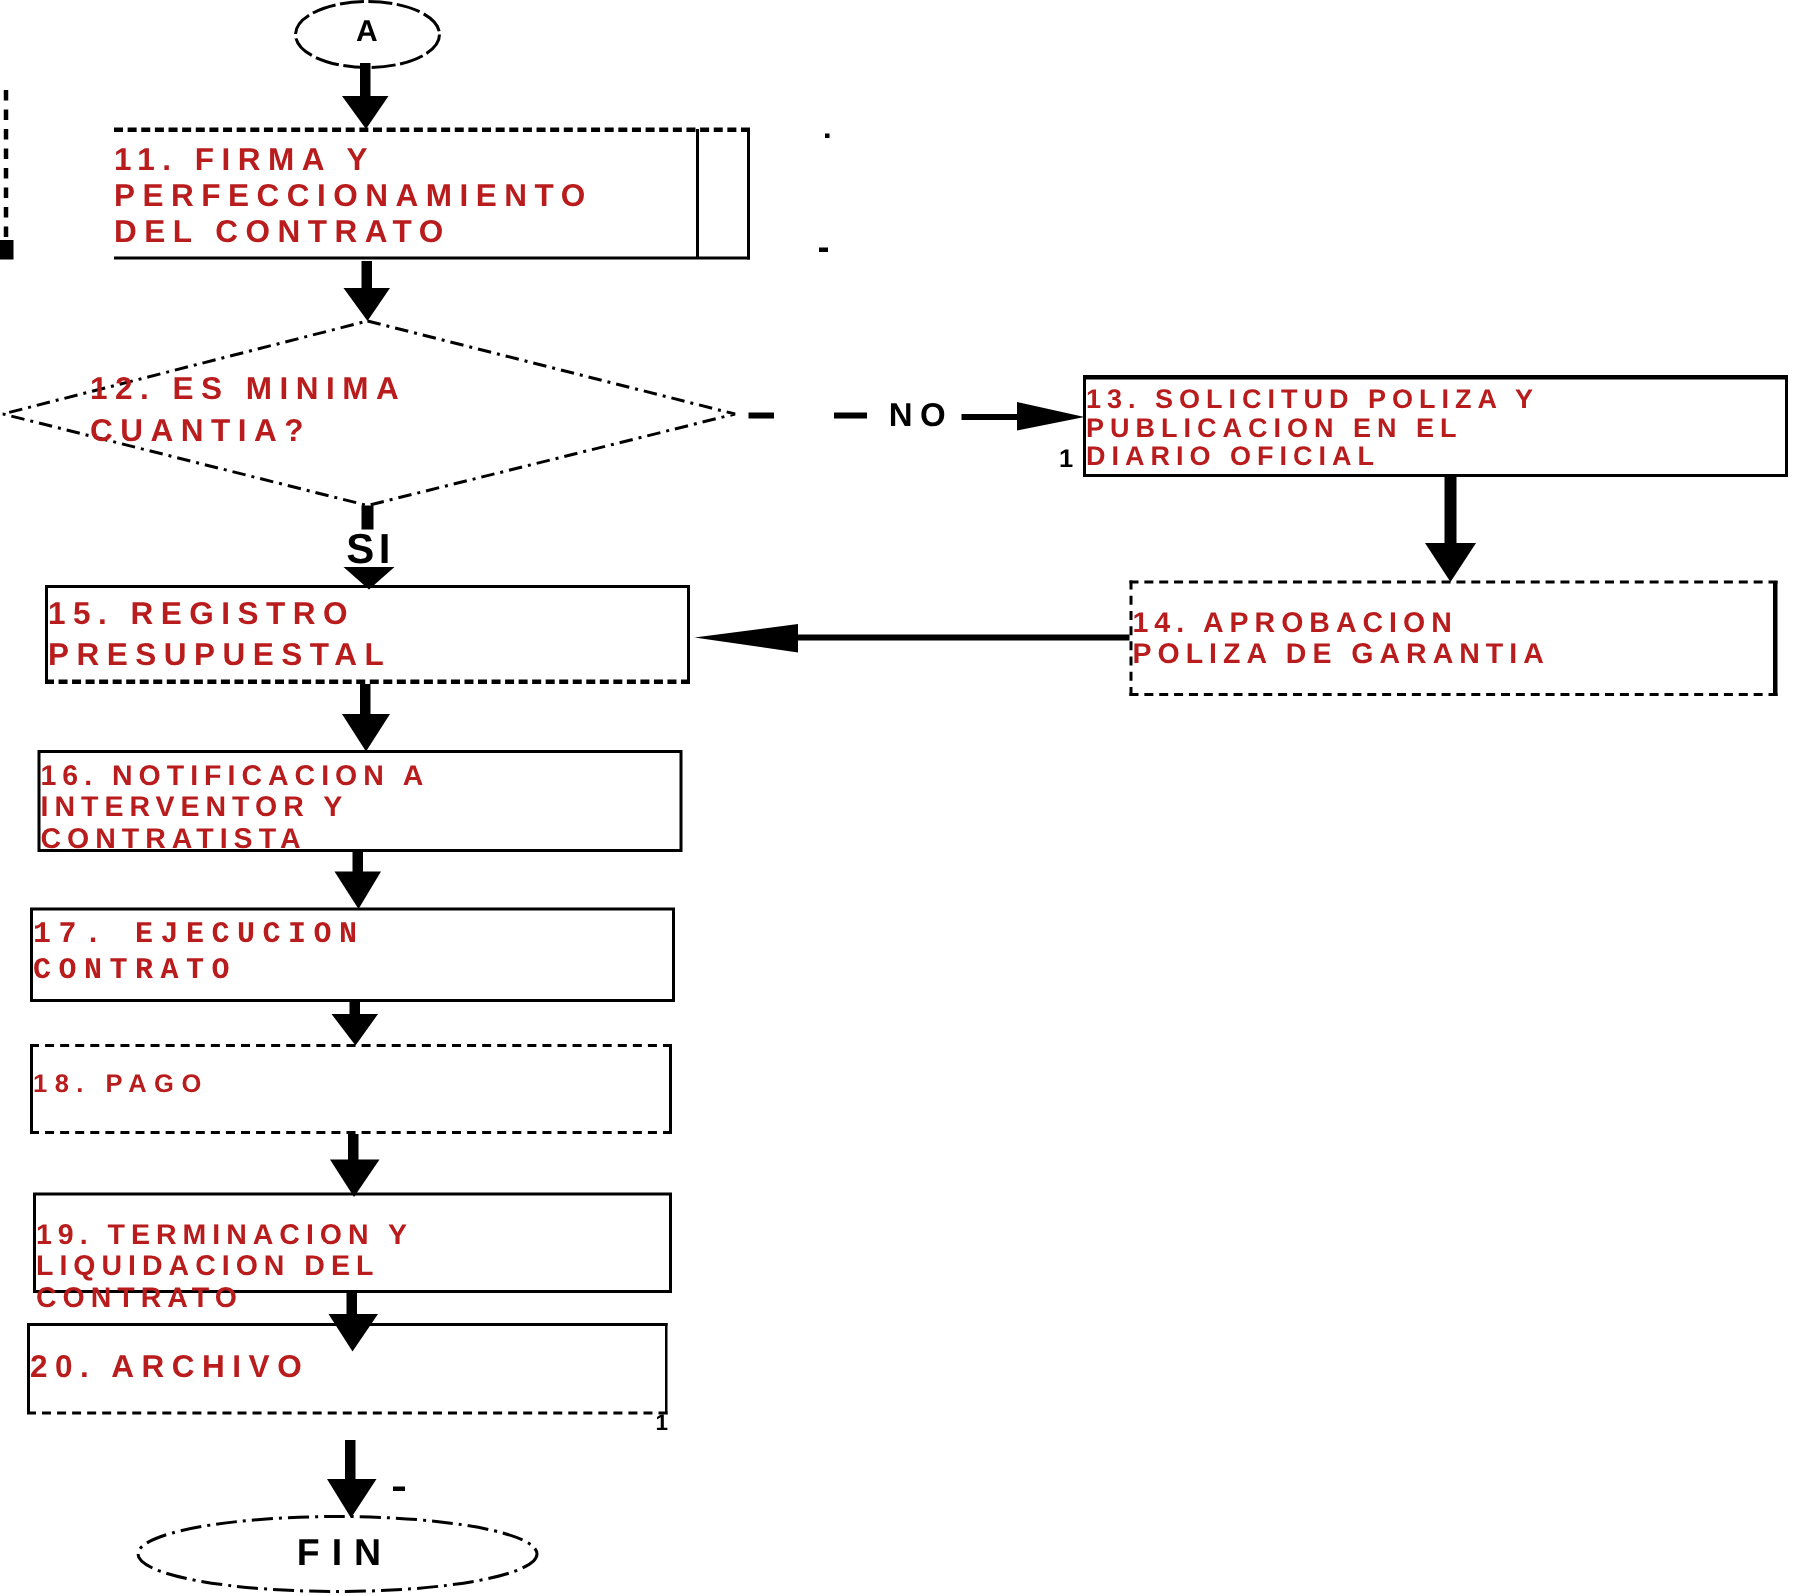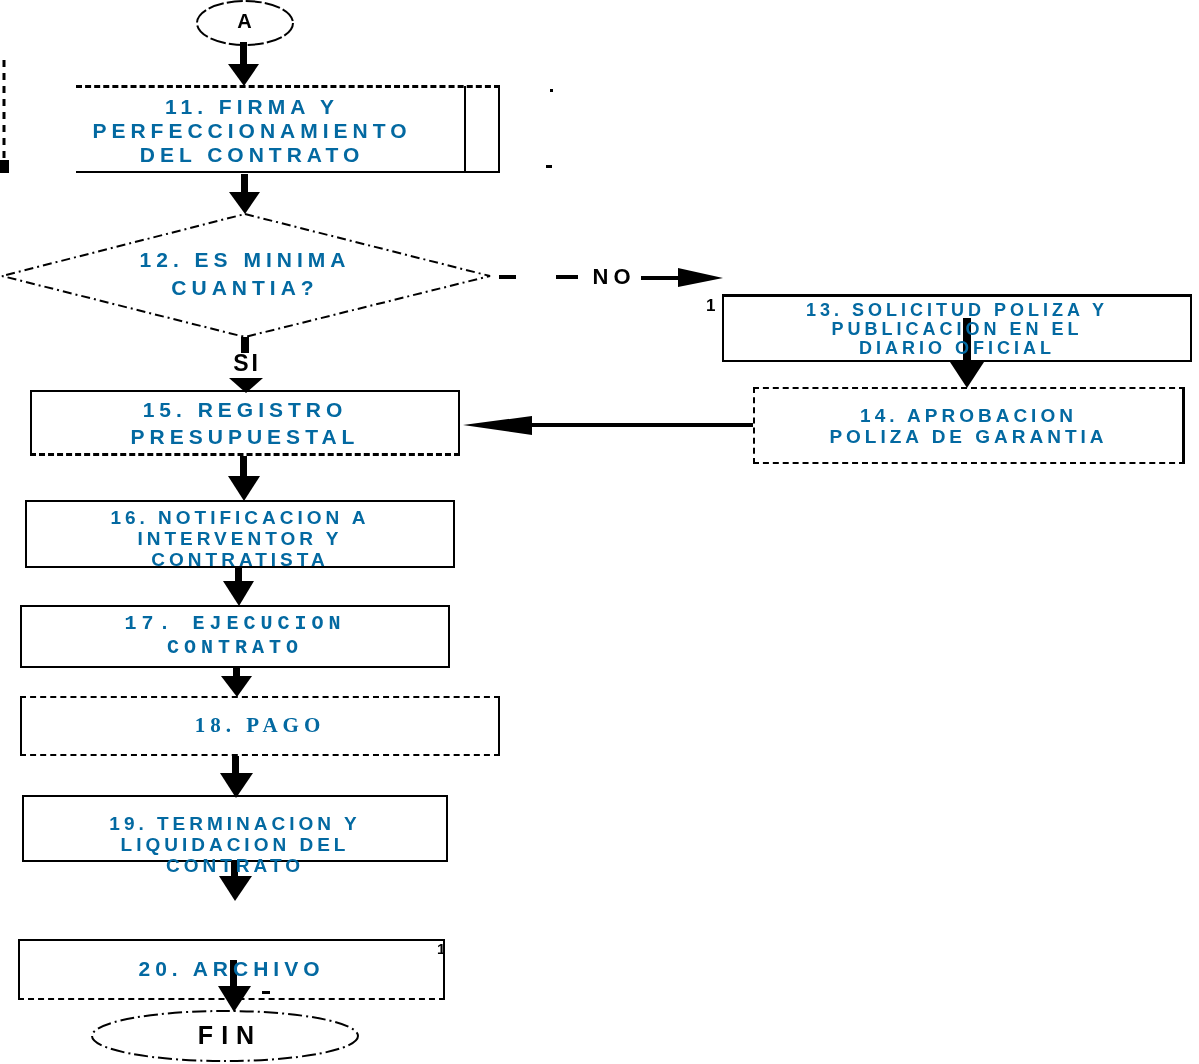--- a/index.html
+++ b/index.html
@@ -3,51 +3,51 @@
 <meta charset="utf-8">
 <style>
   html,body{margin:0;padding:0;background:#fff;}
   .canvas{
     position:relative;width:1199px;height:1064px;background:#ffffff;
     font-family:"Liberation Sans",sans-serif;color:#000;overflow:hidden;
   }
   svg.layer{position:absolute;left:0;top:0;width:1199px;height:1064px;}
   .node{
     position:absolute;box-sizing:border-box;border:2px solid #000;
-    text-align:center;font-weight:bold;color:#0369a1;
+    font-weight:bold;color:#b91c1c;
   }
   .ln{white-space:nowrap;}
   
   .b11{left:76px;top:85px;width:424px;height:88px;border-left:none;
        border-top:3px dashed #000;padding:7px 70px 0 0;
        font-size:21px;line-height:24px;letter-spacing:5px;}
   .b13{left:722px;top:250px;width:470px;height:68px;border-top:3px solid #000;
-       padding-top:4px;font-size:18px;line-height:19px;letter-spacing:4px;margin-top:44px;}
+       padding-top:4px;font-size:18px;line-height:19px;letter-spacing:4px;}
   .b14{left:753px;top:387px;width:432px;height:77px;
        border-top:2px dashed #000;border-bottom:2px dashed #000;
        border-left:2px dashed #000;border-right:3px solid #000;
        padding-top:16px;font-size:19px;line-height:21px;letter-spacing:4px;}
   .b15{left:30px;top:390px;width:430px;height:66px;border-bottom:3px dashed #000;
        padding-top:4px;font-size:21px;line-height:27px;letter-spacing:5px;}
   .b16{left:25px;top:500px;width:430px;height:68px;
        padding-top:5px;font-size:19px;line-height:21px;letter-spacing:4px;}
   .b17{left:20px;top:605px;width:430px;height:63px;
        padding-top:5px;font-size:20px;line-height:24px;letter-spacing:5px;font-family:Liberation Mono, monospace;}
-  .b18{left:20px;top:696px;width:480px;height:60px;
+  .b18{left:20px;top:696px;width:428px;height:60px;
        border-top:2px dashed #000;border-bottom:2px dashed #000;
-       padding-top:15px;font-size:21px;letter-spacing:5px;font-family:Liberation Serif, serif;}
+       padding-top:15px;font-size:17px;letter-spacing:5px;}
   .b19{left:22px;top:795px;width:426px;height:67px;
        padding-top:16px;font-size:19px;line-height:21px;letter-spacing:4px;}
-  .b20{left:18px;top:939px;width:427px;height:61px;border-bottom:2px dashed #000;
+  .b20{left:18px;top:882px;width:427px;height:61px;border-bottom:2px dashed #000;
        padding-top:16px;font-size:21px;letter-spacing:5px;}
   .d12{left:60px;top:246px;width:370px;height:62px;border:none;
        font-size:21px;line-height:28px;letter-spacing:5px;}
   .lbl{position:absolute;font-weight:bold;color:#000;text-align:center;}
   .lblA{left:225px;top:10px;width:40px;font-size:20px;letter-spacing:1px;}
-  .lblSI{left:225px;top:350px;width:44px;font-size:23px;letter-spacing:3px;}
+  .lblSI{left:225px;top:350px;width:44px;font-size:28px;letter-spacing:3px;}
   .lblNO{left:586px;top:264px;width:56px;font-size:22px;letter-spacing:5px;}
   .lblFIN{left:160px;top:1021px;width:140px;font-size:25px;letter-spacing:8px;}
   .artifact{position:absolute;font-weight:bold;color:#000;}
   .a1{left:706px;top:296px;font-size:17px;}
   .a2{left:437px;top:940px;font-size:15px;}
 </style>
 </head>
 <body>
 
 <div class="canvas">

